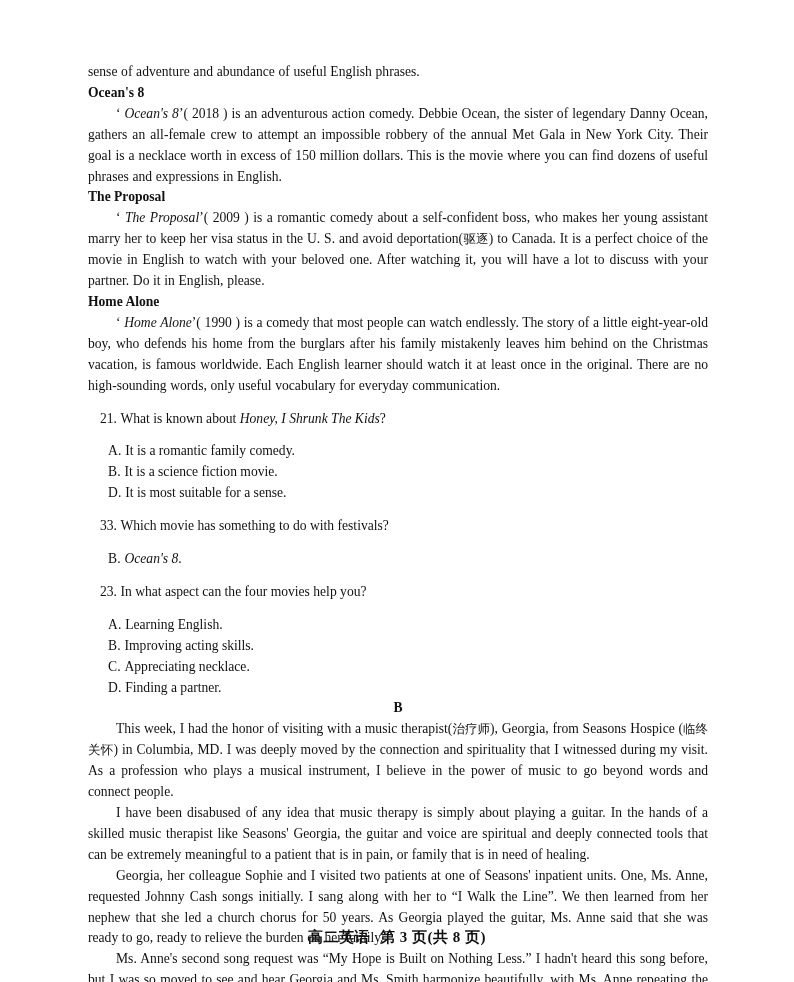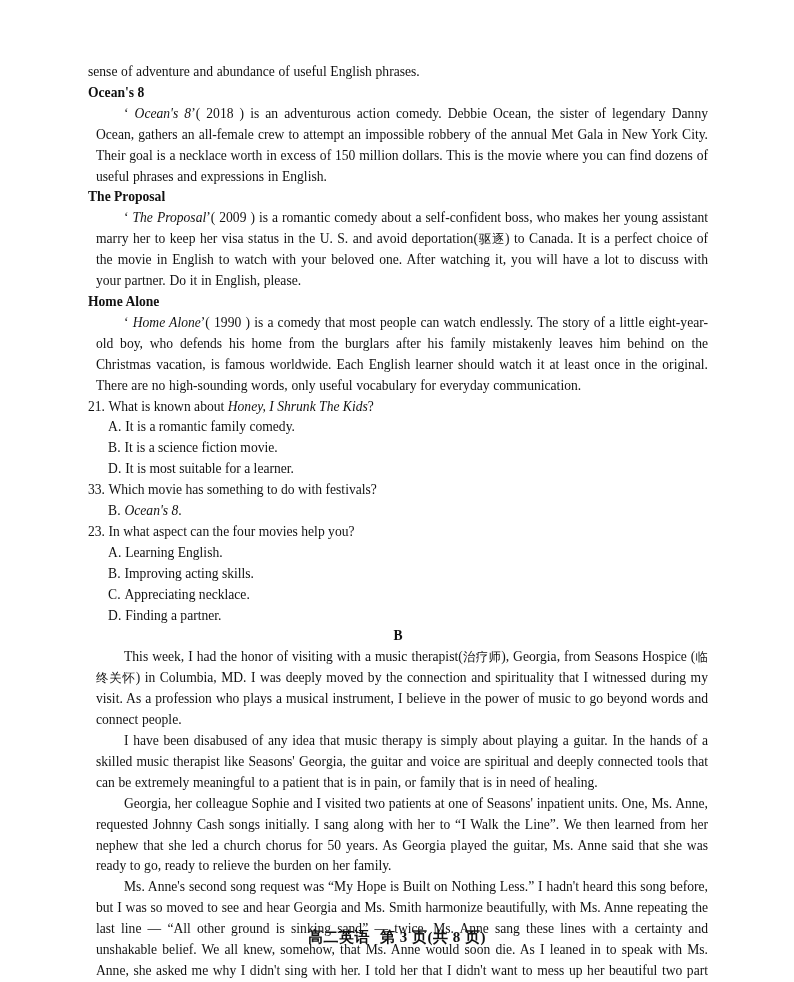--- a/index.html
+++ b/index.html
@@ -31,21 +31,20 @@
     font-size: 13.6px;
     line-height: 20.9px;
     text-align: justify;
     text-align-last: left;
     margin: 0;
     text-justify: inter-word;
     word-spacing: 0.02em;
   }
   .para.indent {
     text-indent: 28px;
-    margin-left: 8px;
   }
   .heading {
     font-size: 13.6px;
     line-height: 20.9px;
     font-weight: bold;
     margin: 0;
   }
   .sec-letter {
     font-size: 13.6px;
     line-height: 20.9px;
@@ -58,21 +57,21 @@
   }
   .cn {
     font-family: Liberation Sans, sans-serif;
     font-size: 12.4px;
     font-style: normal;
   }
   
   .q-stem {
     font-size: 13.6px;
     line-height: 20.9px;
-    margin: 0;
+    margin: 12px;
     padding-left: 0px;
   }
   .q-opts {
     display: flex;
     flex-direction: column;
     font-size: 13.6px;
     line-height: 20.9px;
     padding-left: 20px;
   }
   .q-opt {
@@ -111,21 +110,21 @@
 
     <p class="heading">Home Alone</p>
     <p class="para indent"><span>‘ </span><i>Home Alone</i><span>’( 1990 ) is a comedy that most people can watch endlessly. The story of a little eight-year-old boy, who defends his home from the burglars after his family mistakenly leaves him behind on the Christmas vacation, is famous worldwide. Each English learner should watch it at least once in the original. There are no high-sounding words, only useful vocabulary for everyday communication.</span></p>
 
     <p class="q-stem"><span>21.</span>&nbsp;<span>What is known about </span><i>Honey, I Shrunk The Kids</i><span>?</span></p>
     <div class="q-opts">
       <div class="q-opt"><span class="lbl">A.</span>&nbsp;<span>It is a romantic family comedy.</span></div>
       <div class="q-opt"><span class="lbl">B.</span>&nbsp;<span>It is a science fiction movie.</span></div>
     </div>
     <div class="q-opts">
-      <div class="q-opt"><span class="lbl">D.</span>&nbsp;<span>It is most suitable for a learner.</span></div>
+      <div class="q-opt"><span class="lbl">D.</span>&nbsp;<span>It is most suitable for a sense.</span></div>
     </div>
 
     <p class="q-stem"><span>33.</span>&nbsp;<span>Which movie has something to do with festivals?</span></p>
     <div class="q-opts">
       <div class="q-opt"><span class="lbl">B.</span>&nbsp;<i>Ocean's 8</i><span>.</span></div>
     </div>
 
     <p class="q-stem"><span>23.</span>&nbsp;<span>In what aspect can the four movies help you?</span></p>
     <div class="q-opts">
       <div class="q-opt"><span class="lbl">A.</span>&nbsp;<span>Learning English.</span></div>

